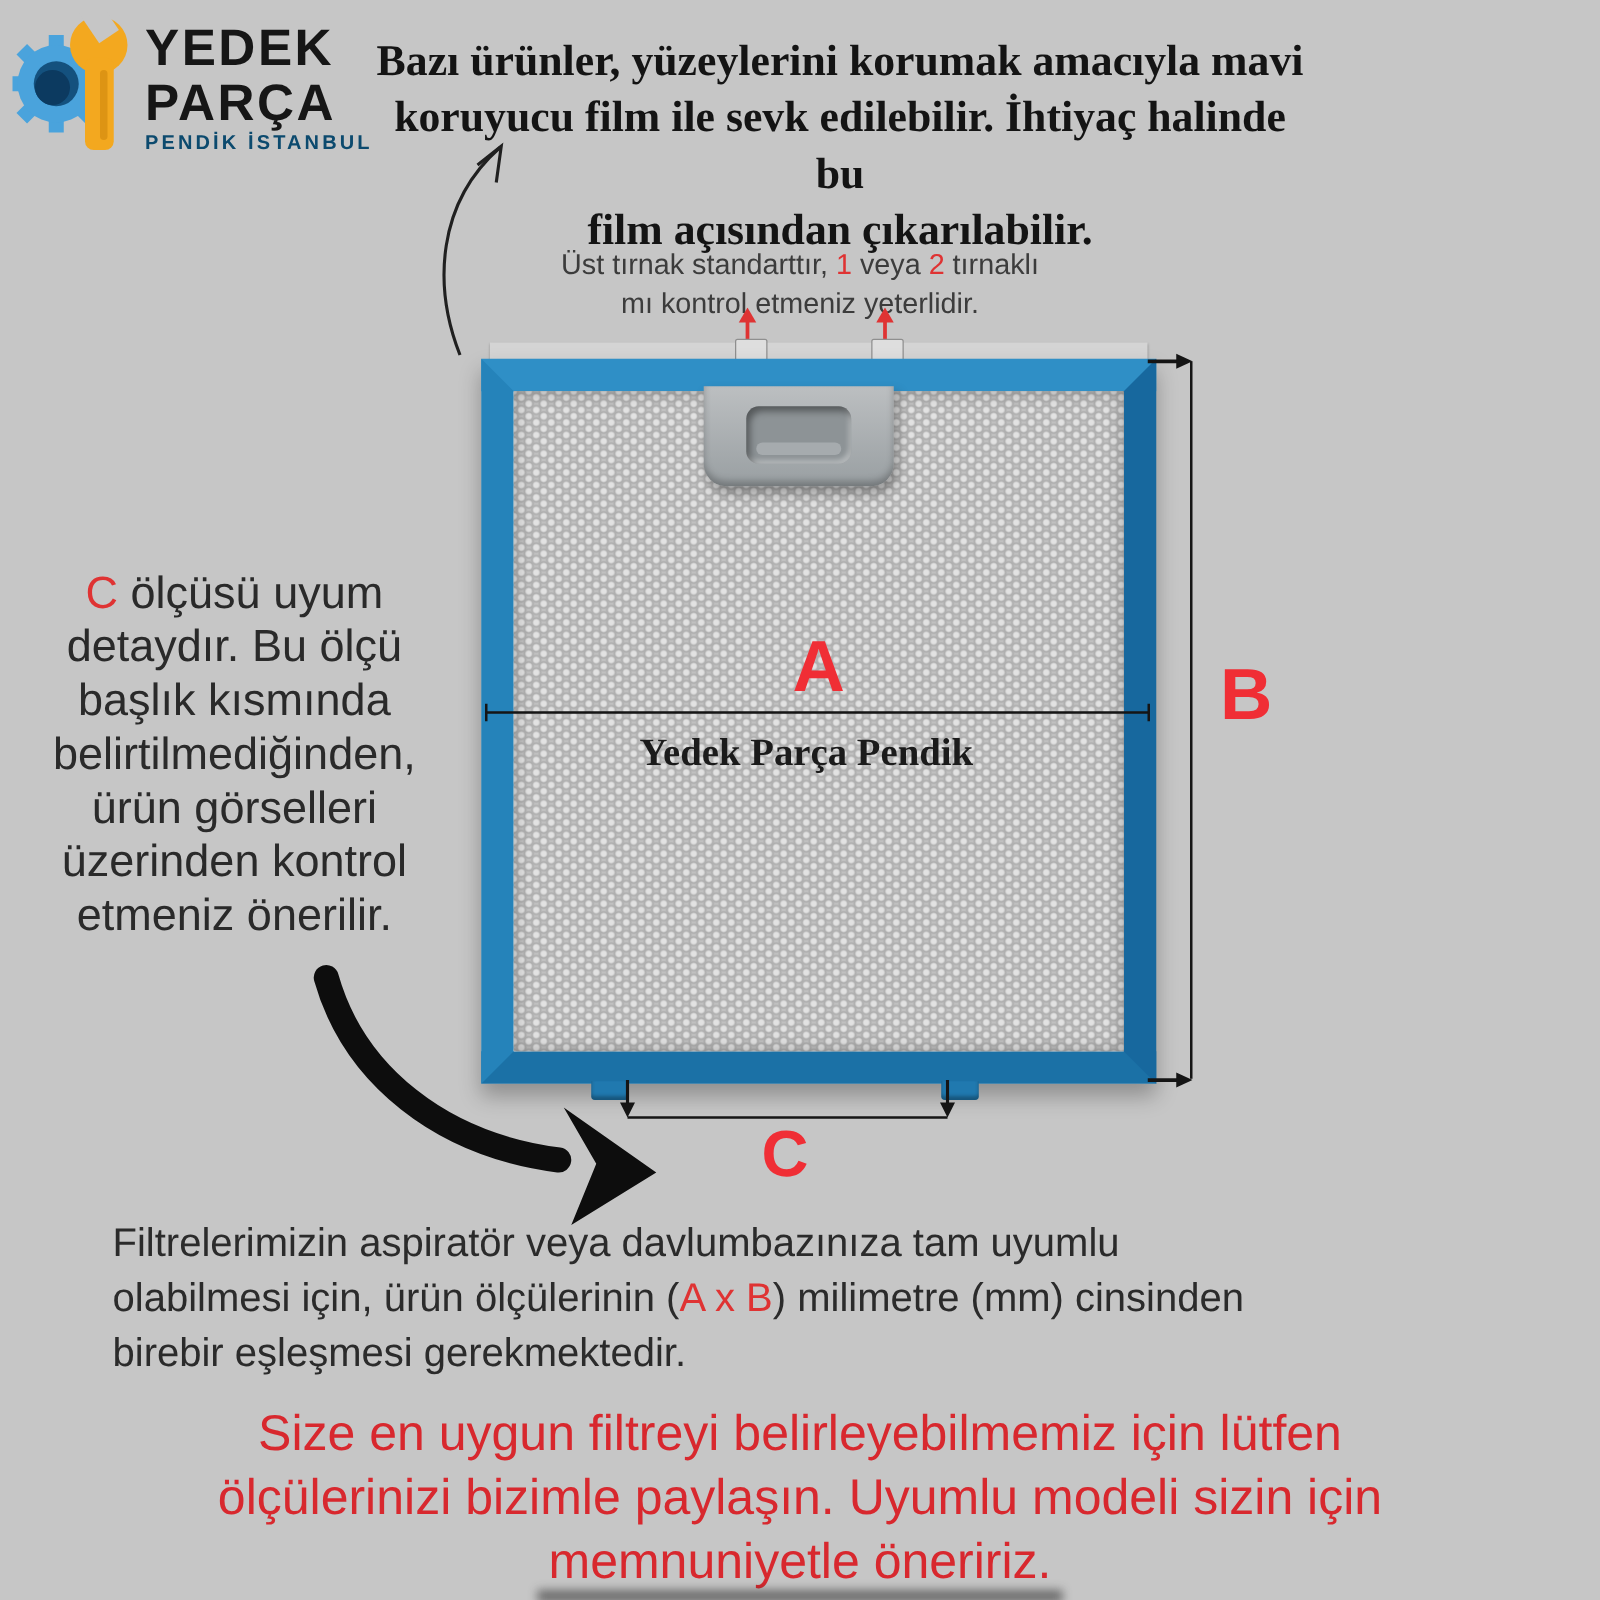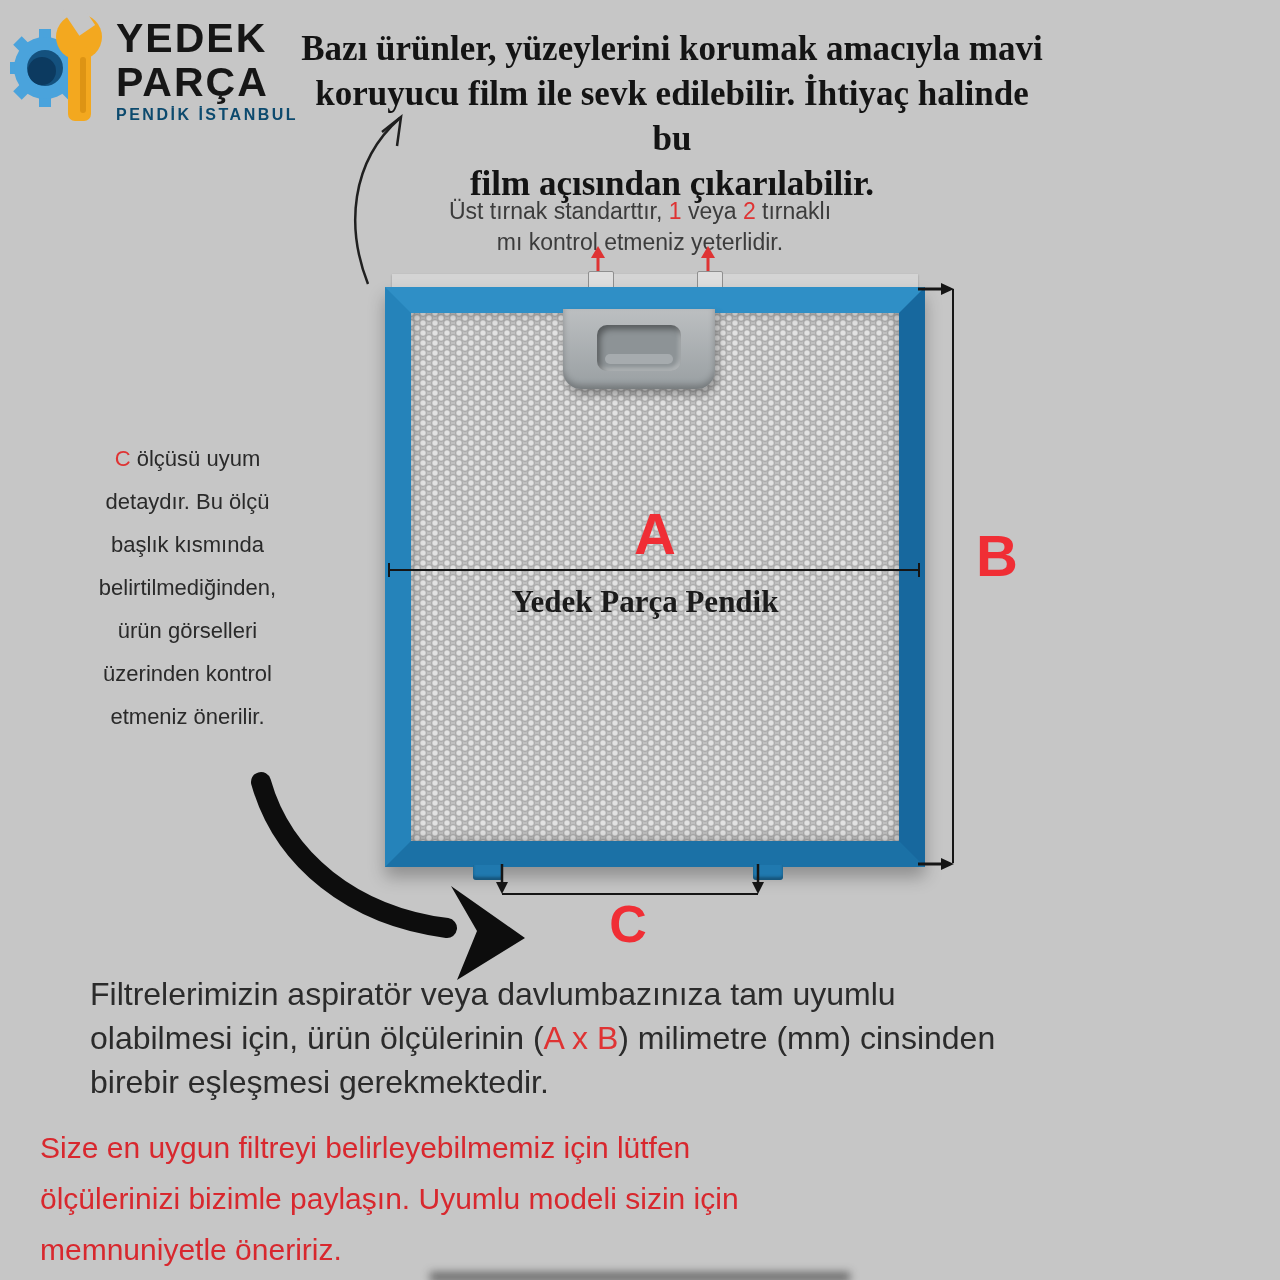--- a/index.html
+++ b/index.html
@@ -2,21 +2,21 @@
 <html><head>
 <meta charset="utf-8">
 <style>
   html,body{margin:0;padding:0;}
   .canvas{
     position:relative;width:1280px;height:1280px;overflow:hidden;
     background:#c6c6c6;
     font-family:"Liberation Sans",sans-serif;
   }
   
-  .logo{position:absolute;left:10px;top:8px;display:flex;align-items:flex-end;}
+  .logo{position:absolute;left:10px;top:8px;display:flex;align-items:flex-start;}
   .logo-text{margin-left:6px;margin-top:8px;}
   .logo-line{font-weight:bold;font-size:41px;line-height:44px;letter-spacing:2px;color:#161616;}
   .logo-sub{font-weight:bold;font-size:16px;letter-spacing:2.5px;color:#0c4a6e;margin-top:2px;}
   
   .top-note{position:absolute;left:292px;top:26px;width:760px;text-align:center;
     font-family:"Liberation Serif",serif;font-weight:bold;font-size:35px;line-height:45px;color:#141414;}
   
   .tab-note{position:absolute;left:440px;top:196px;width:400px;text-align:center;
     font-size:23px;line-height:31px;color:#3c3c3c;}
   .red{color:#df3333;}
@@ -49,27 +49,27 @@
   .c-label{left:568px;top:894px;width:120px;font-size:52px;}
   .a-line{position:absolute;left:388px;top:569px;width:532px;height:2px;background:#151515;}
   .a-line::before,.a-line::after{content:"";position:absolute;top:-6px;width:2px;height:14px;background:#151515;}
   .a-line::before{left:0;} .a-line::after{right:0;}
   .b-line{position:absolute;left:952px;top:289px;width:2px;height:574px;background:#151515;}
   .c-line{position:absolute;left:502px;top:893px;width:256px;height:2px;background:#151515;}
   .watermark{position:absolute;left:375px;top:584px;width:540px;text-align:center;
     font-family:"Liberation Serif",serif;font-weight:bold;font-size:31px;color:#1b1b1b;}
   .arrow-abs{position:absolute;}
   
-  .left-note{position:absolute;left:15px;top:437px;width:345px;text-align:center;
-    font-size:22px;line-height:43px;color:#2a2a2a;}
+  .left-note{position:absolute;left:15px;top:452px;width:345px;text-align:center;
+    font-size:36px;line-height:43px;color:#2a2a2a;}
   
   .fit-note{position:absolute;left:90px;top:972px;width:1100px;
     font-size:32px;line-height:44px;color:#2b2b2b;}
-  .cta{position:absolute;left:40px;top:1122px;width:1200px;
-    font-size:30px;line-height:51px;color:#d8282e;}
+  .cta{position:absolute;left:40px;top:1122px;width:1200px;text-align:center;
+    font-size:40px;line-height:51px;color:#d8282e;}
   .bottom-blur{position:absolute;left:430px;top:1272px;width:420px;height:10px;background:rgba(35,35,35,.55);filter:blur(4px);}
 </style>
 </head>
 <body>
 
 <div class="canvas">
 
   <div class="logo">
     <svg width="100" height="115" viewBox="0 0 100 115">
 

